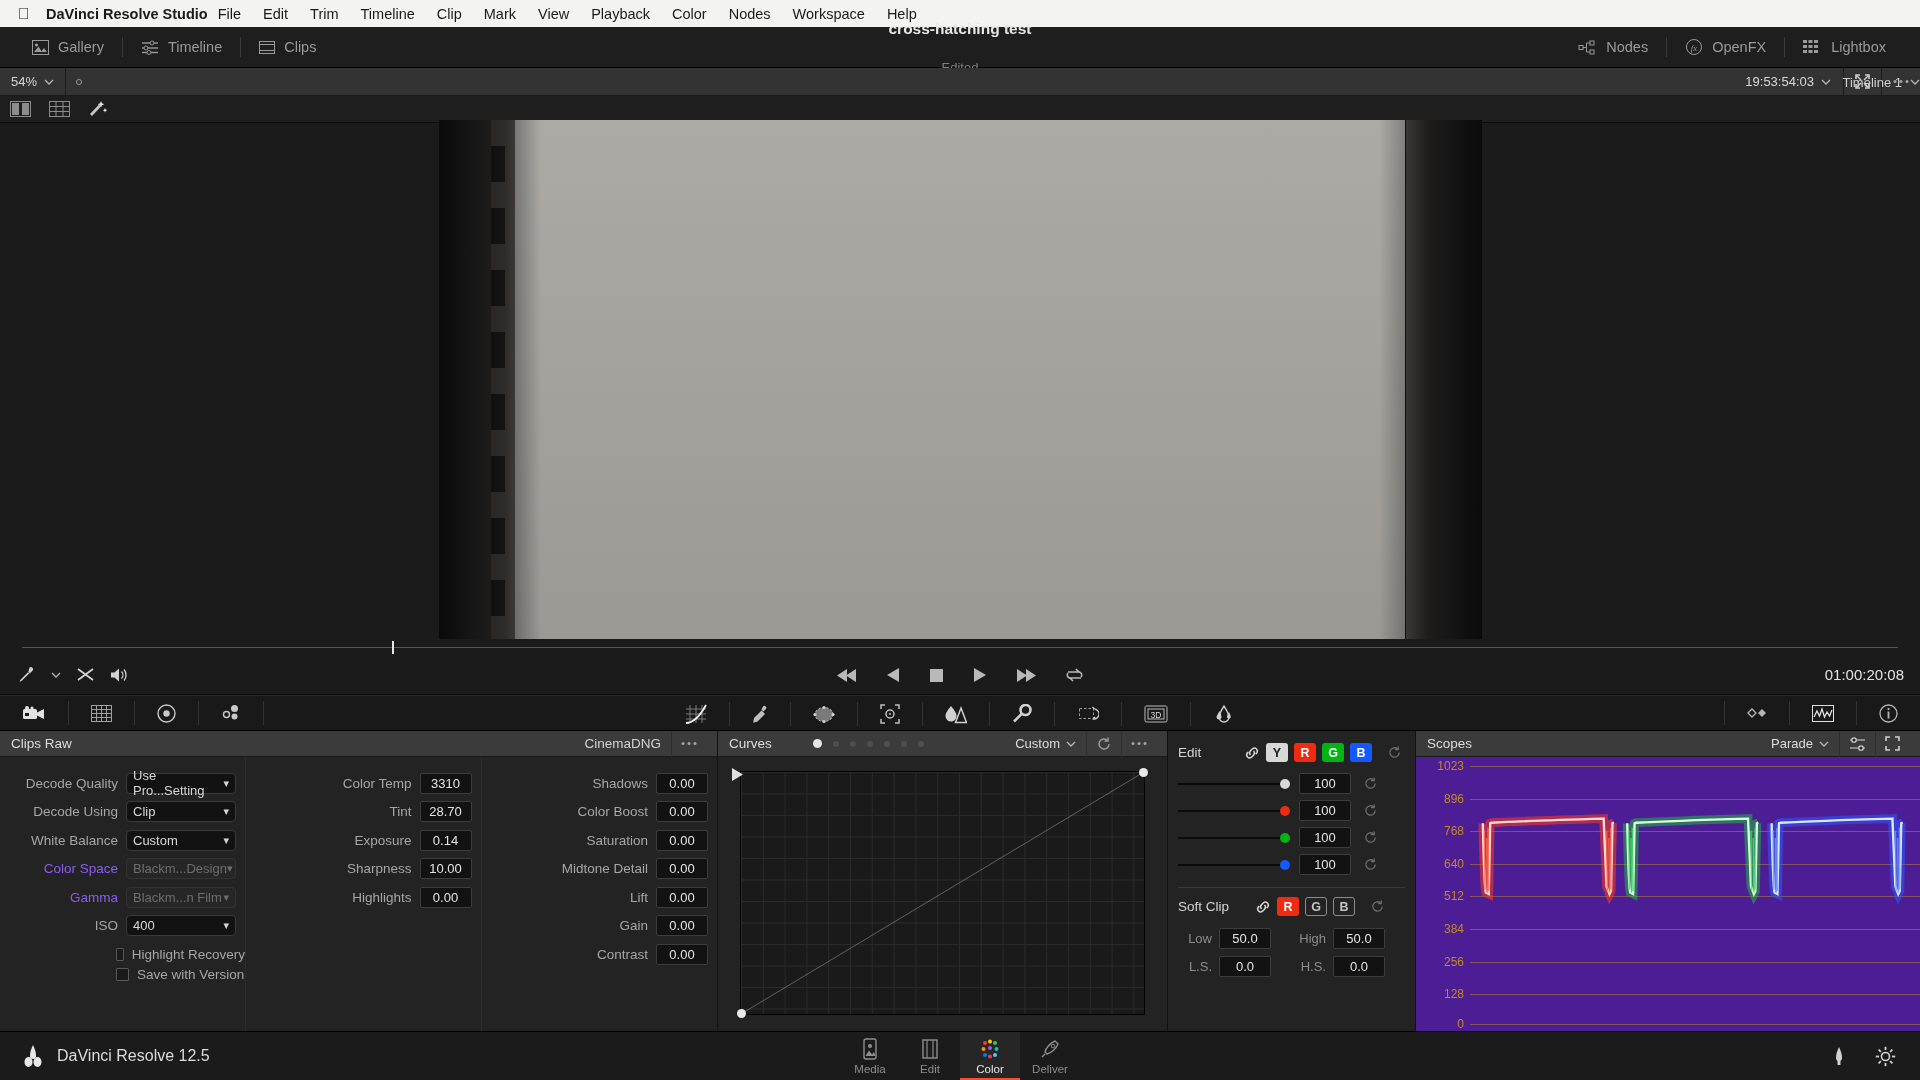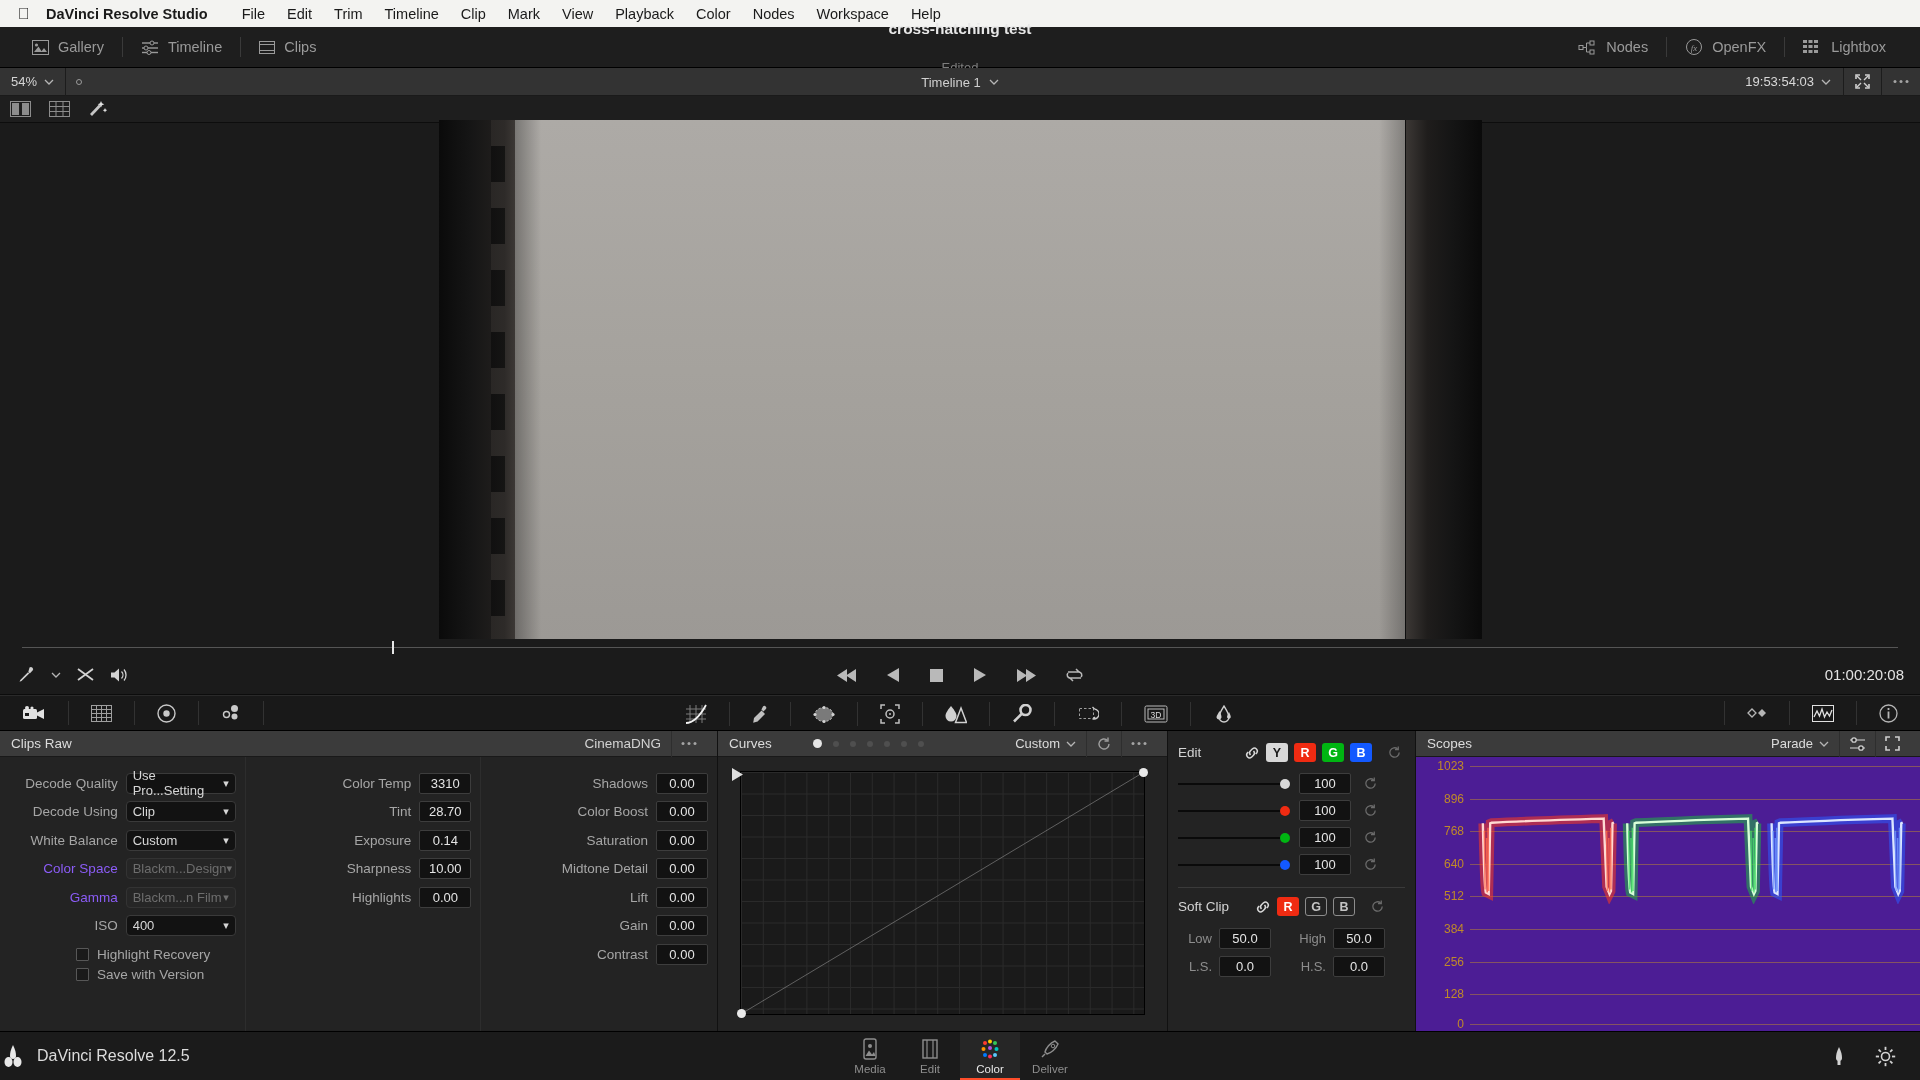--- a/index.html
+++ b/index.html
@@ -13,21 +13,21 @@
   }
   #app { width: 1920px; height: 1080px; position: relative; display: flex; flex-direction: column; }
 
   
   .macbar {
     height: 27px; background: #f3f3f1; color: #1a1a1a;
     display: flex; align-items: center; padding: 0 10px;
     font-size: 14.5px; flex: none;
   }
   .macbar .apple { font-size: 16px; margin: 0 16px 0 8px; line-height: 1; }
-  .macbar .appname { font-weight: bold; margin-right: 34px; font-size: 14.5px; }
+  .macbar .appname { font-weight: bold; margin-right: 10px; font-size: 14.5px; }
   .macbar .mi { margin-right: 22px; white-space: nowrap; }
   .macbar .mi:last-child { margin-right: 0; }
 
   
   .titlebar {
     height: 41px; background: #1e1e1e; flex: none;
     display: flex; align-items: center; position: relative;
     border-bottom: 1px solid #000;
   }
   .tb-left { display: flex; align-items: center; padding-left: 14px; }
@@ -50,21 +50,21 @@
   .zoombar {
     height: 28px; background: #333333; flex: none;
     display: flex; align-items: center; position: relative;
     border-bottom: 1px solid #1a1a1a; font-size: 13px;
   }
   .zoom-ctl { display: flex; align-items: center; gap: 7px; padding: 0 11px; color: #d4d4d4; }
   .zb-sep { width: 1px; height: 28px; background: #1c1c1c; }
   .zb-dot { width: 6px; height: 6px; border: 1px solid #9a9a9a; border-radius: 50%; margin: 0 10px; }
   .zb-center {
     position: absolute; left: 0; right: 0; top: 0; height: 28px;
-    display: flex; align-items: center; justify-content: center; gap: 8px;
+    display: flex; align-items: center; justify-content: flex-end; gap: 8px;
     pointer-events: none; color: #d0d0d0;
   }
   .zb-right { margin-left: auto; display: flex; align-items: center; height: 28px; }
   .zb-tc { padding: 0 12px; color: #d8d8d8; display: flex; align-items: center; gap: 7px; }
   .zb-btn { padding: 0 11px; display: flex; align-items: center; height: 28px; color: #cfcfcf; }
 
   
   .minitools {
     height: 27px; background: #1e1e1e; flex: none;
     display: flex; align-items: center; gap: 18px; padding-left: 10px;
@@ -156,21 +156,21 @@
     border-radius: 4px; display: flex; align-items: center; justify-content: space-between;
     padding: 0 6px; font-size: 13px; color: #d6d6d6;
   }
   .sel.disabled { background: #262626; border-color: #333; color: #6d6d6d; }
   .sel .cv { color: inherit; font-size: 11px; }
   .numf {
     width: 52px; height: 21px; background: #121212; border: 1px solid #3d3d3d;
     border-radius: 2px; display: flex; align-items: center; justify-content: center;
     font-size: 13px; color: #e4e4e4;
   }
-  .chkrow { display: flex; align-items: center; gap: 8px; height: 20px; padding-left: 76px; }
+  .chkrow { display: flex; align-items: center; gap: 8px; height: 20px; padding-left: 116px; }
   .chk { width: 13px; height: 13px; border: 1px solid #575757; background: #1a1a1a; border-radius: 1px; }
   .craw-foot {
     position: absolute; left: 0; right: 0; bottom: 0; height: 36px;
     display: flex; align-items: center; justify-content: center; gap: 16px;
   }
   .gbtn {
     width: 148px; height: 22px; background: #2d2d2d; border: 1px solid #3c3c3c;
     border-radius: 3px; display: flex; align-items: center; justify-content: center;
     font-size: 13px; color: #7e7e7e;
   }
@@ -223,21 +223,21 @@
   .scale { position: absolute; left: 0; top: 0; bottom: 0; width: 54px; }
   .sct { position: absolute; right: 6px; font-size: 12px; color: #c08a28; transform: translateY(-50%); }
   .gl { position: absolute; left: 54px; right: 0; height: 1px; background: rgba(190,140,45,0.5); }
   .wf { position: absolute; left: 58px; right: 4px; top: 0; bottom: 0; }
 
   
   .dock {
     height: 49px; background: #1b1b1b; flex: none; display: flex;
     align-items: center; position: relative; border-top: 1px solid #000;
   }
-  .dk-left { display: flex; align-items: center; gap: 11px; }
+  .dk-left { display: flex; align-items: center; gap: 11px; padding-left: 20px; }
   .dk-center {
     position: absolute; left: 0; right: 0; top: 0; height: 49px;
     display: flex; align-items: stretch; justify-content: center;
   }
   .dk-page {
     width: 60px; display: flex; flex-direction: column; align-items: center;
     justify-content: center; gap: 3px; position: relative;
   }
   .dk-page .t { font-size: 11.5px; color: #8e8e8e; }
   .dk-page.active { background: #262626; }

